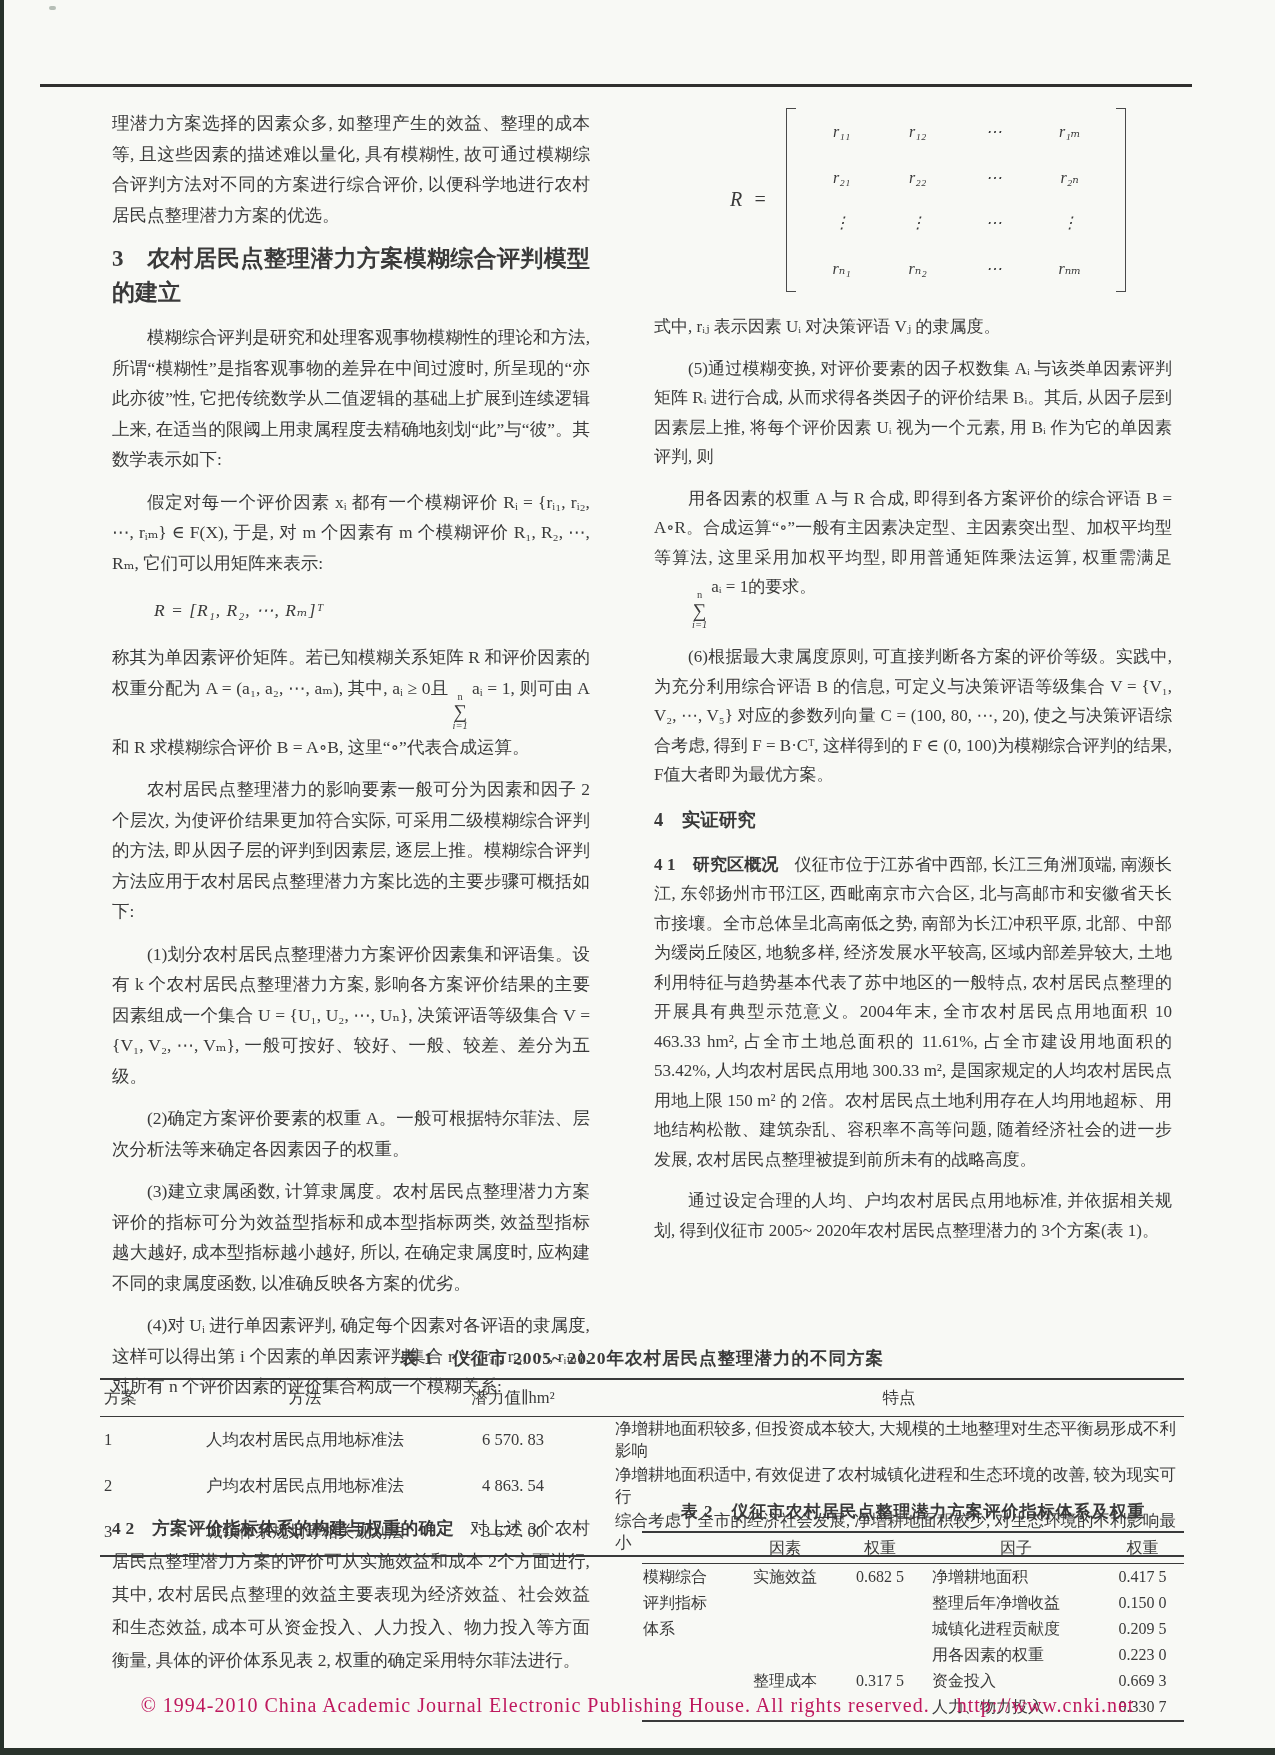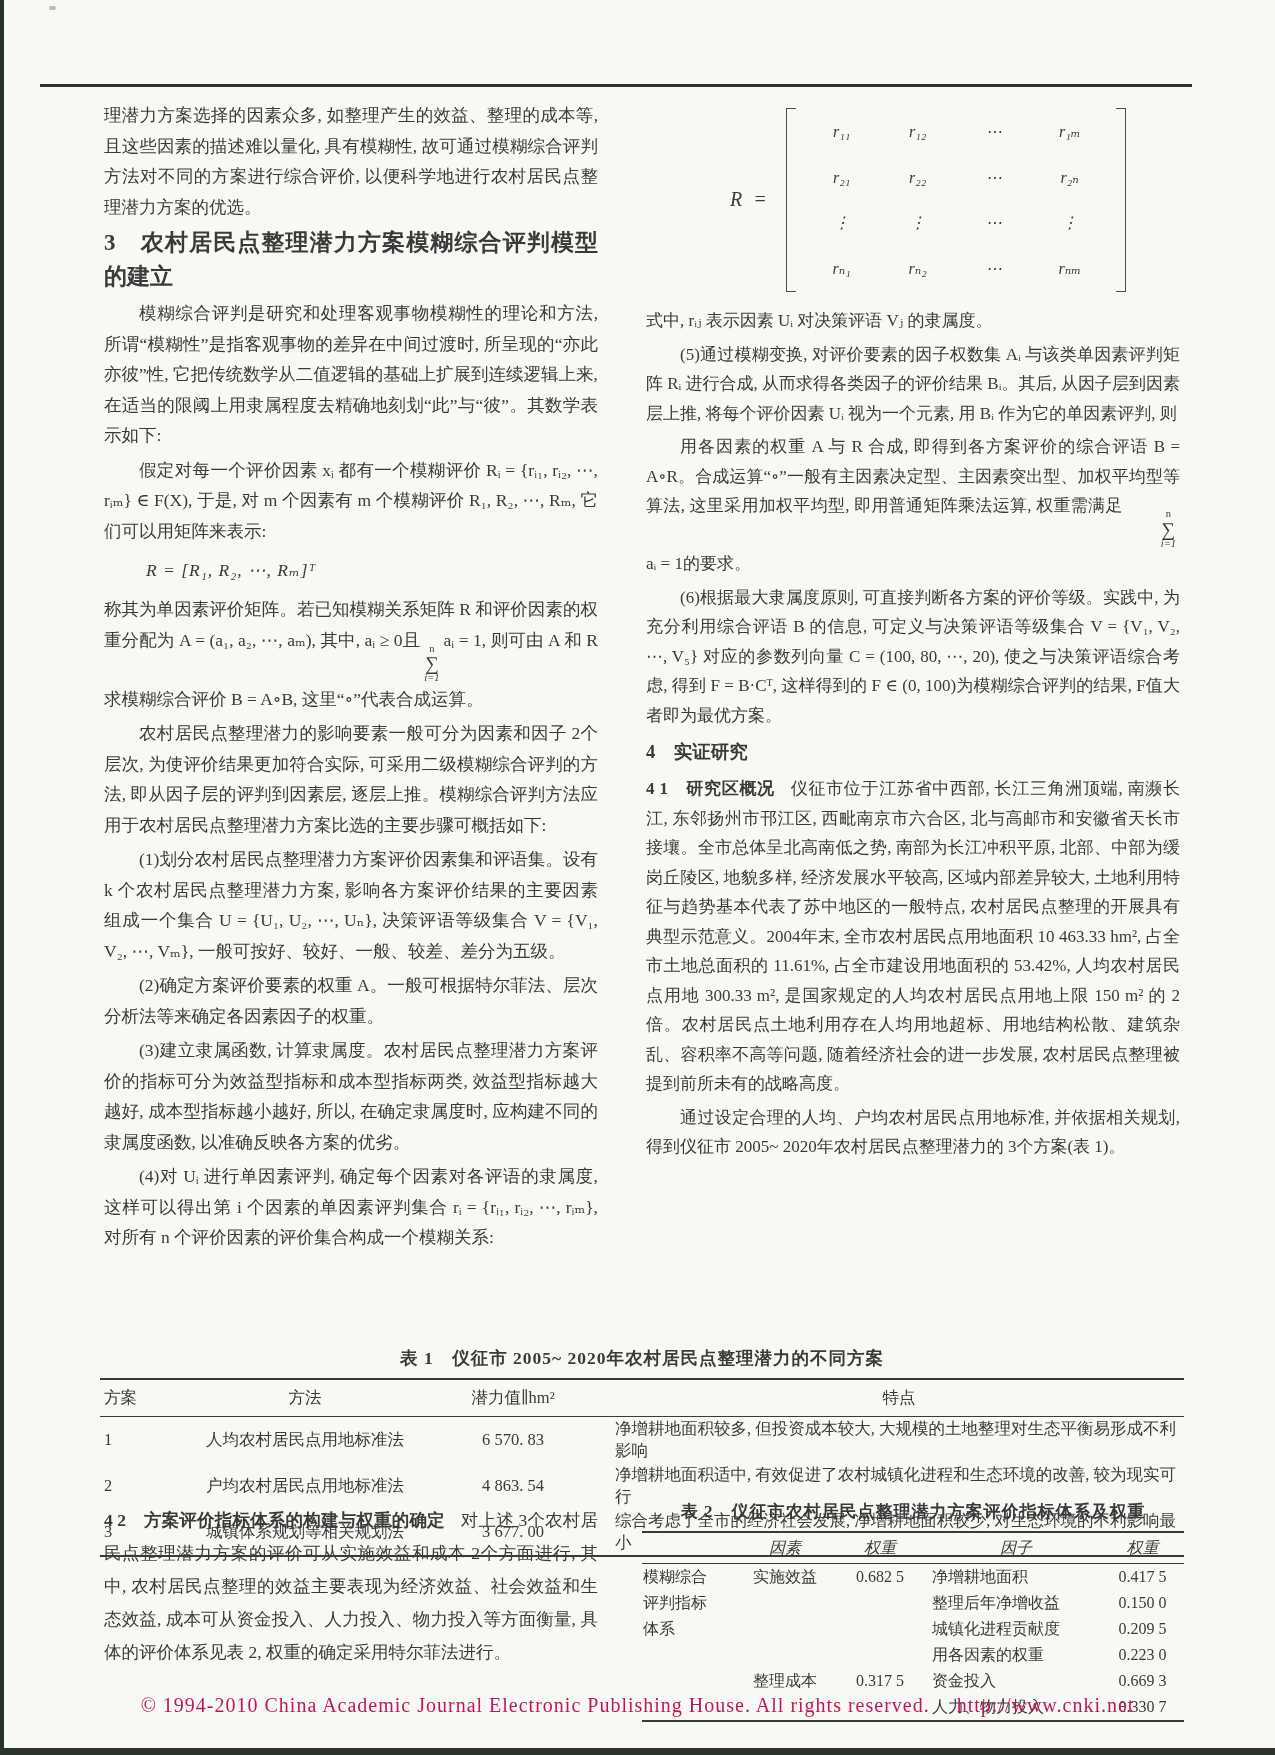--- a/index.html
+++ b/index.html
@@ -17,21 +17,21 @@
   .header { position:absolute; left:100px; top:42px; width:1084px; display:flex; align-items:baseline; }
   .hd-left  { width:190px; font-size:17px; letter-spacing:1px; }
   .hd-center{ flex:1; text-align:center; font-size:17px; letter-spacing:1px; }
   .hd-right { width:120px; text-align:right; font-size:23px; }
   .head-rule { position:absolute; left:40px; top:84px; width:1152px; height:3px; background:#30302e; }
 
   
   .cols { position:absolute; left:100px; top:96px; width:1084px; display:flex; gap:40px; }
   .col-l { flex:0 0 502px; font-size:17.5px; line-height:30.5px; text-align:justify; }
   .col-r { flex:0 0 542px; font-size:17px;  line-height:29.5px; text-align:justify; }
-  p { margin:4px; text-indent:2em; }
+  p { margin:12px; text-indent:2em; }
   .noindent { text-indent:0; }
   .h3 { font-weight:bold; text-indent:0; font-size:23px; line-height:34px; }
   .h4 { font-weight:bold; text-indent:0; font-size:18.5px; line-height:36px; }
   .lead-bold { font-weight:bold; margin-right:16px; }
   .formula { text-indent:0; padding-left:42px; line-height:40px; font-style:italic; letter-spacing:1px; }
 
   
   .sum { display:inline-flex; flex-direction:column; align-items:center; vertical-align:-6px; line-height:1; margin:0 4px; font-style:normal; }
   .sum .t { font-size:10.5px; }
   .sum .s { font-size:19px; line-height:1; }
@@ -55,21 +55,21 @@
   .t1 .c0 { width:68px;  text-align:left; padding-left:4px; }
   .t1 .c1 { width:262px; text-align:center; }
   .t1 .c2 { width:150px; text-align:center; }
   .t1 .c3 { text-align:left; padding-left:26px;margin-top:12px; }
 
   
   .bottom { position:absolute; left:100px; top:1500px; width:1084px; display:flex; gap:40px; }
   .b-left { flex:0 0 502px; font-size:17.5px; line-height:33px; text-align:justify; }
   .b-right{ flex:0 0 542px; }
   .t2 { font-size:16px; border-top:2px solid #3a3a3a; border-bottom:2px solid #3a3a3a; }
-  .t2 thead td { border-bottom:1.2px solid #3a3a3a; height:28px; text-align:center;font-style:italic; }
+  .t2 thead td { border-bottom:1.2px solid #3a3a3a; height:28px; text-align:center; }
   .t2 tbody td { height:24px; }
   .t2 .s0 { width:92px;  text-align:left; }
   .t2 .s1 { width:96px;  text-align:center; }
   .t2 .s2 { width:90px;  text-align:center; }
   .t2 .s3 { width:168px; text-align:left; padding-left:6px; }
   .t2 .s4 { text-align:center; }
 
   .footer { position:absolute; left:0; top:1692px; width:1275px; text-align:center; font-size:20px; color:#be185d; letter-spacing:1px; }
 </style>
 </head>

